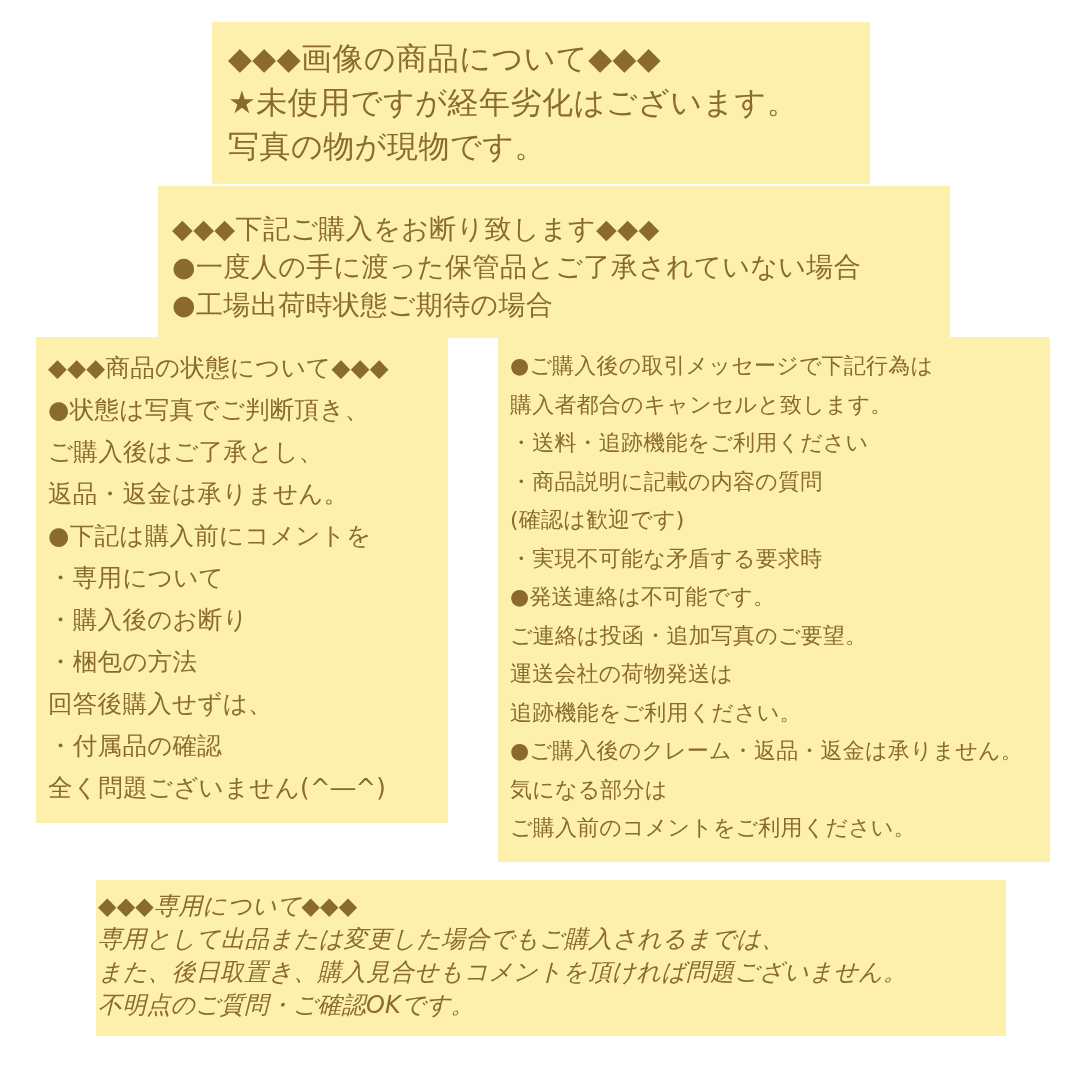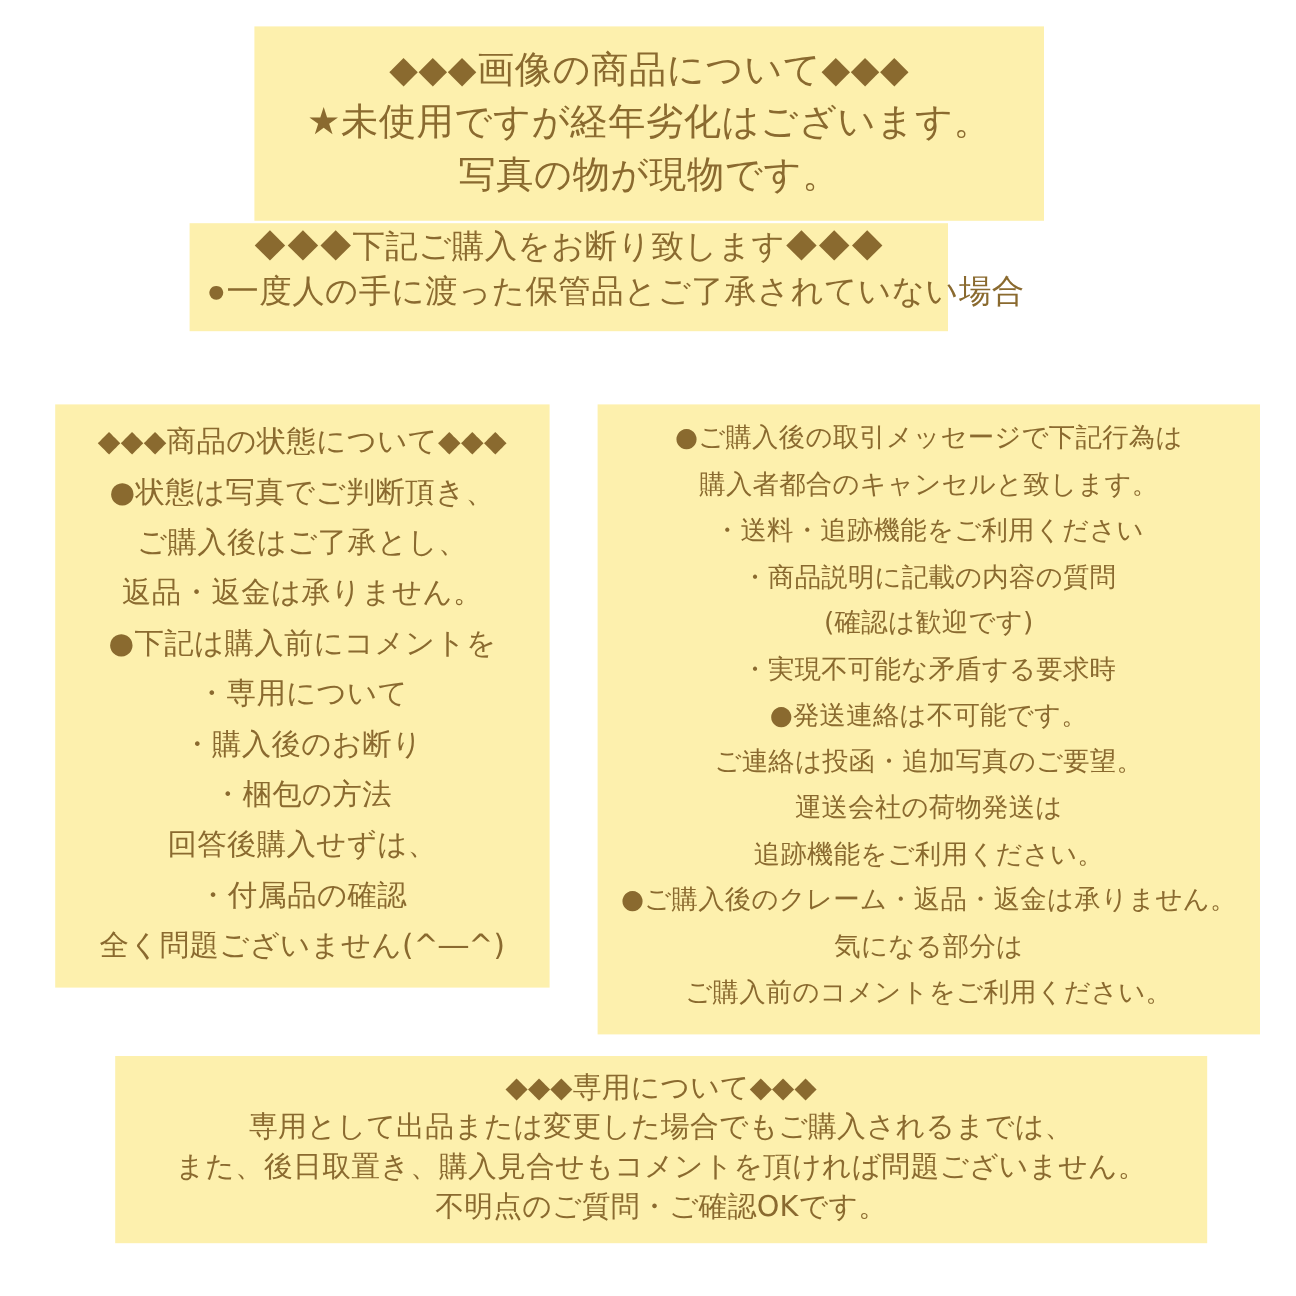--- a/index.html
+++ b/index.html
@@ -16,53 +16,51 @@
     overflow: hidden;
   }
   .block {
     position: absolute;
     background: #fdf0ad;
     box-sizing: border-box;
   }
   .line {
     white-space: pre;
     display: block;
-    text-align: center;
   }
 
   
   #block-product-note {
     left: 212px;
     top: 22px;
     width: 658px;
     padding: 14px 16px 16px 16px;
   }
   #block-product-note .line {
     font-size: 31px;
     line-height: 44px;
     letter-spacing: 0.5px;
   }
 
   
   #block-refuse {
     left: 158px;
     top: 186px;
-    width: 632px;
-    padding: 0 14px 14px 14px;
-    font-family: Liberation Serif, serif;
+    width: 792px;
+    padding: 24px 14px 14px 14px;
   }
   #block-refuse .line {
     font-size: 27px;
     line-height: 38px;
     letter-spacing: 0.4px;
   }
 
   
   #block-condition {
-    left: 46px;
+    left: 36px;
     top: 337px;
     width: 412px;
     padding: 10px 12px 14px 12px;
   }
   #block-condition .line {
     font-size: 24.5px;
     line-height: 42px;
     letter-spacing: 0.3px;
   }
 
@@ -77,40 +75,42 @@
     font-size: 22px;
     line-height: 38.5px;
     letter-spacing: 0.2px;
   }
 
   
   #block-reserved {
     left: 96px;
     top: 880px;
     width: 910px;
-    padding: 10px 14px 14px 14px;
+    padding: 10px 14px 14px 2px;
+    font-style: italic;
   }
   #block-reserved .line {
     font-size: 24px;
     line-height: 33px;
     letter-spacing: 0.2px;
   }
 </style>
 </head>
 <body>
 
 <div class="block" id="block-product-note">
   <span class="line">◆◆◆画像の商品について◆◆◆</span>
   <span class="line">★未使用ですが経年劣化はございます。</span>
   <span class="line">写真の物が現物です。</span>
 </div>
 
 <div class="block" id="block-refuse">
   <span class="line">◆◆◆下記ご購入をお断り致します◆◆◆</span>
   <span class="line">●一度人の手に渡った保管品とご了承されていない場合</span>
+  <span class="line">●工場出荷時状態ご期待の場合</span>
 </div>
 
 <div class="block" id="block-condition">
   <span class="line">◆◆◆商品の状態について◆◆◆</span>
   <span class="line">●状態は写真でご判断頂き、</span>
   <span class="line">ご購入後はご了承とし、</span>
   <span class="line">返品・返金は承りません。</span>
   <span class="line">●下記は購入前にコメントを</span>
   <span class="line">・専用について</span>
   <span class="line">・購入後のお断り</span>

